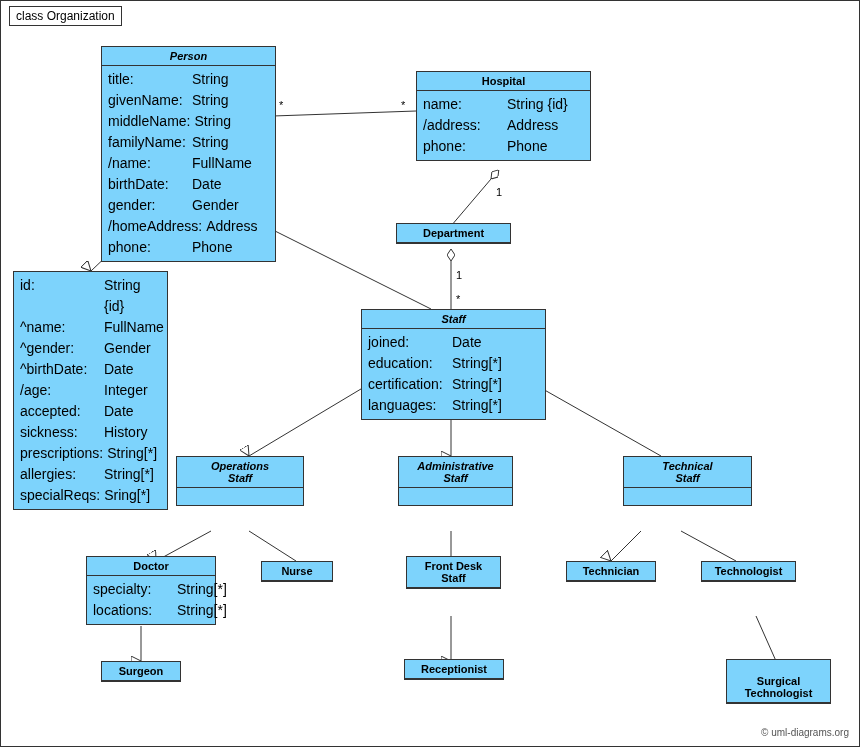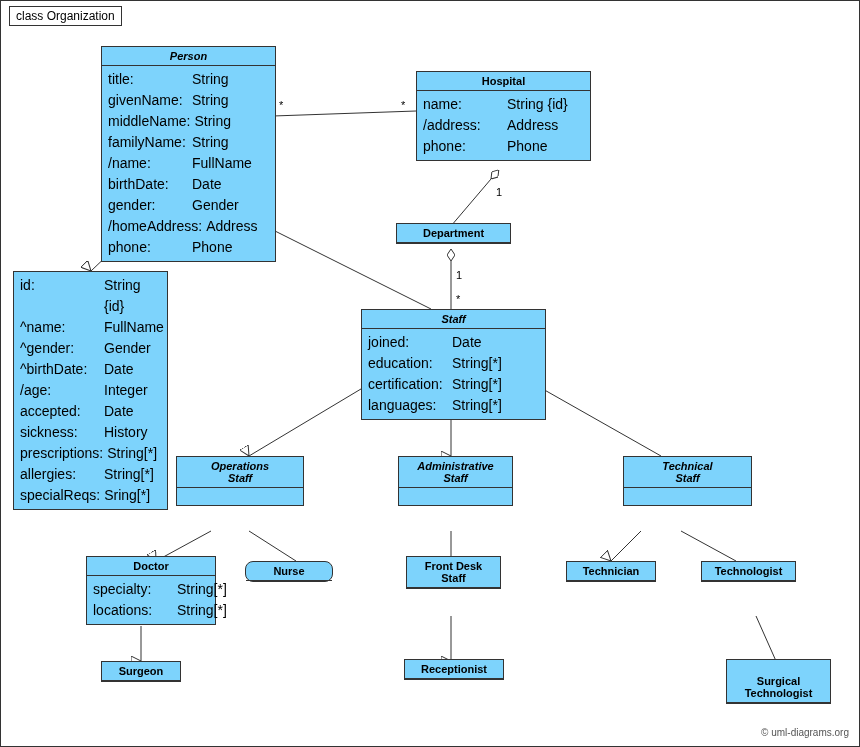--- a/index.html
+++ b/index.html
@@ -291,21 +291,21 @@
           <span class="attr-name">specialty:</span>
           <span class="attr-type">String[*]</span>
         </div>
       <div class="attr-row">
           <span class="attr-name">locations:</span>
           <span class="attr-type">String[*]</span>
         </div>
     </div>
   </div>
 
-  <div class="uml-box" style="left:244px; top:560px; width:88px;border-radius:8px;">
+  <div class="uml-box" style="left:260px; top:560px; width:72px;">
     <div class="box-title">Nurse</div>
   </div>
 
   <div class="uml-box" style="left:405px; top:555px; width:95px;">
     <div class="box-title" style="white-space:pre-line;">Front Desk
 Staff</div>
   </div>
 
   <div class="uml-box" style="left:565px; top:560px; width:90px;">
     <div class="box-title">Technician</div>

